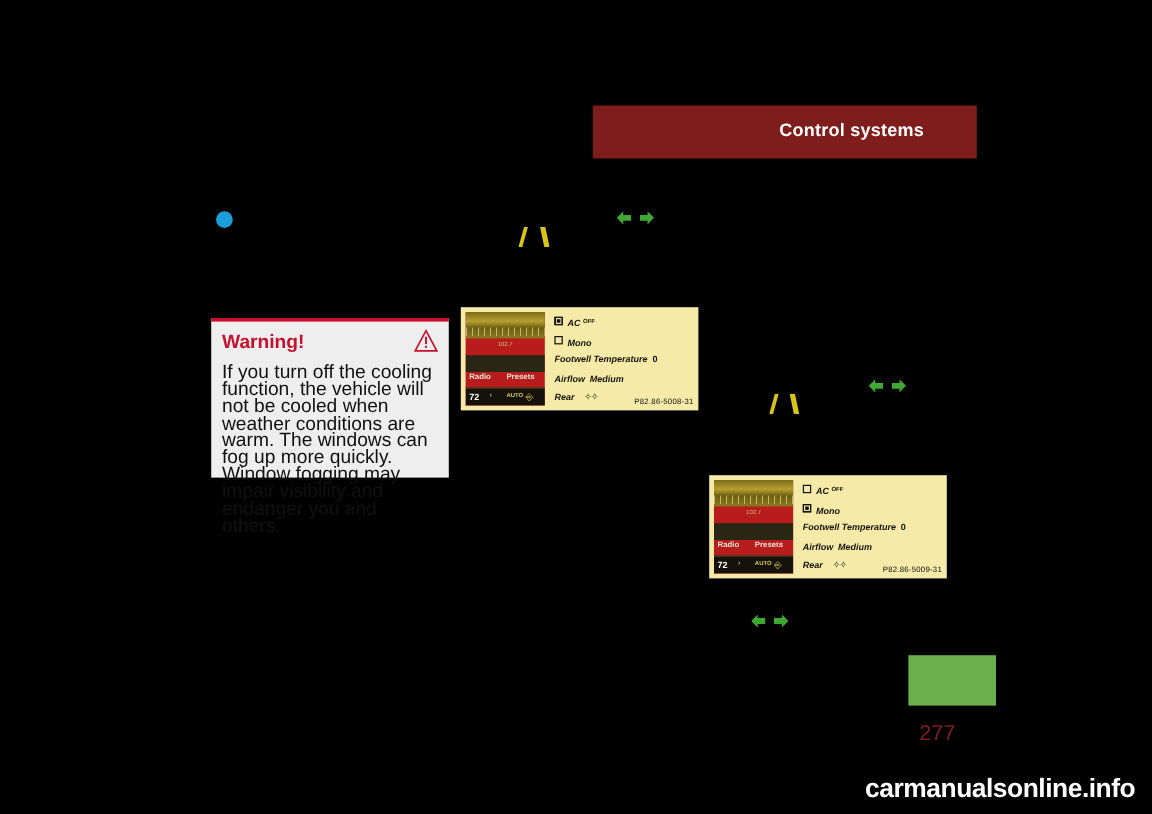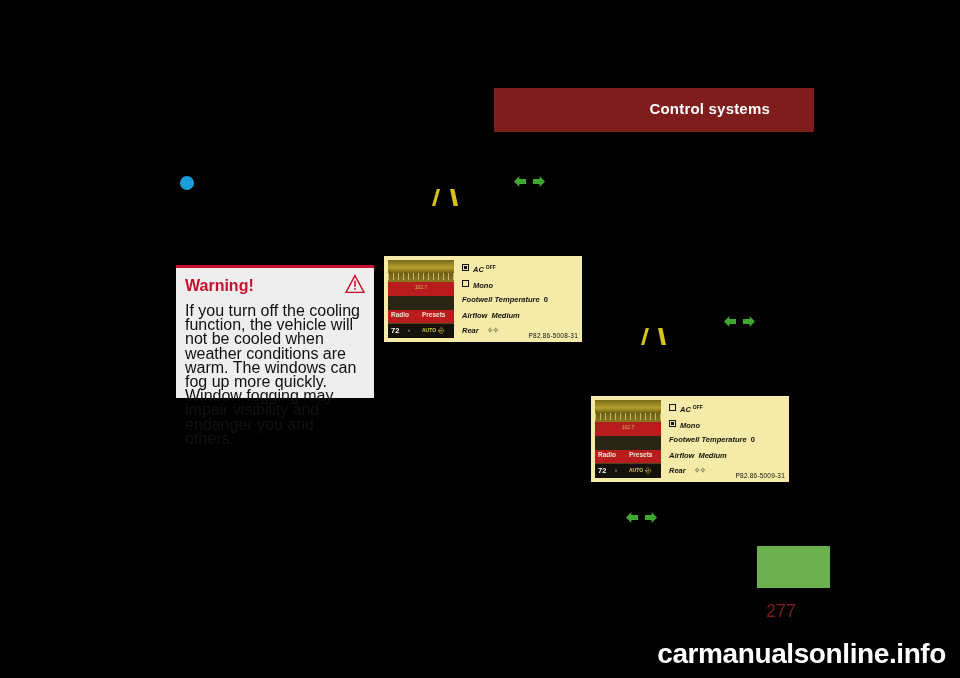--- a/index.html
+++ b/index.html
@@ -294,21 +294,21 @@
     position: absolute;
     left: 0;
     bottom: 8px;
     width: 960px;
     text-align: right;
     padding-right: 14px;
     box-sizing: border-box;
   }
   .footer .wm {
     color: #ffffff;
-    font-size: 28px;
+    font-size: 22px;
     font-weight: bold;
     letter-spacing: -0.4px;
   }
 </style>
 </head>
 <body>
 
 <div class="header-banner">
   <div class="title">Control systems</div>
 </div>

